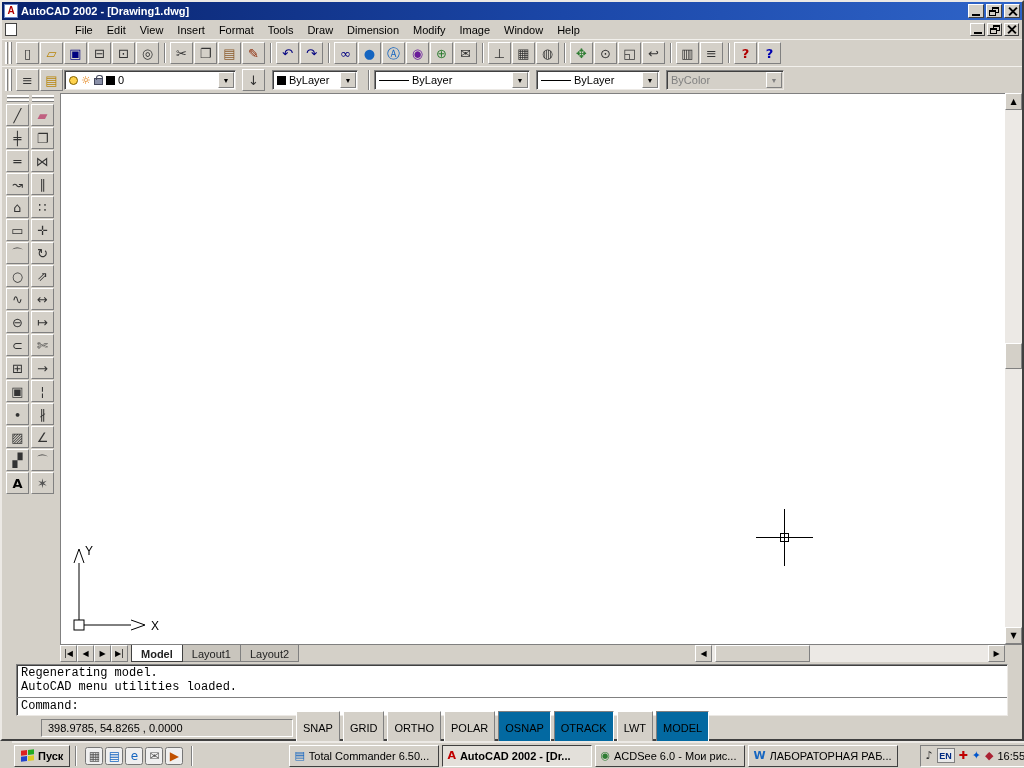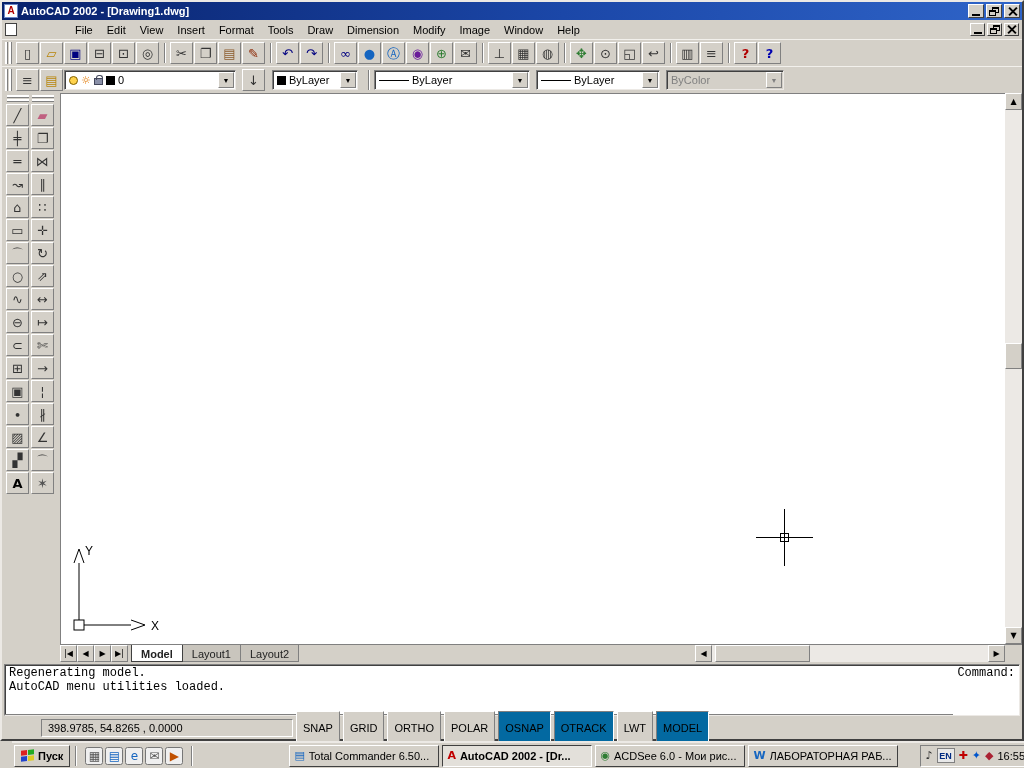--- a/index.html
+++ b/index.html
@@ -85,22 +85,22 @@
 .tab.active{background:#fff;font-weight:bold;border-color:#404040;position:relative;z-index:2;}
 .tab-spacer{flex:1;}
 .corner{width:17px;height:17px;background:#d4d0c8;flex:0 0 auto;}
 
 #crosshair{position:absolute;left:695px;top:415px;width:57px;height:57px;}
 #crosshair .ch-v{position:absolute;left:28px;top:0;width:1px;height:57px;background:#000;}
 #crosshair .ch-h{position:absolute;top:28px;left:0;height:1px;width:57px;background:#000;}
 #crosshair .ch-box{position:absolute;left:24px;top:24px;width:9px;height:9px;border:1px solid #000;background:rgba(255,255,255,0);}
 #ucs{position:absolute;left:8px;bottom:8px;}
 
-#command{height:52px;margin:2px 2px 1px;background:#fff;border:1px solid;border-color:#808080 #ece9e5 #ece9e5 #808080;
- box-shadow:inset 1px 1px 0 #404040;display:flex;
+#command{height:52px;margin:2px 14px 1px;background:#fff;border:1px solid;border-color:#808080 #ece9e5 #ece9e5 #808080;
+ box-shadow:inset 1px 1px 0 #404040;display:flex;flex-direction:column;
  font-family:"Liberation Mono","DejaVu Sans Mono",monospace;font-size:12px;}
 .cmd-history{flex:1;padding:1px 4px;border-bottom:1px solid #808080;line-height:14px;overflow:hidden;}
 .cmd-prompt{height:17px;padding:1px 4px;line-height:14px;}
 
 #statusbar{height:22px;display:flex;align-items:center;gap:3px;padding:1px 3px;}
 .coord-panel{width:252px;height:18px;border:1px solid;border-color:#808080 #fff #fff #808080;
  display:flex;align-items:center;padding-left:6px;white-space:nowrap;margin-left:36px;}
 .toggles{display:flex;gap:3px;}
 .toggle{height:34px;padding:0 6px;display:flex;align-items:center;background:#d4d0c8;
  border:1px solid;border-color:#fff #808080 #808080 #fff;cursor:default;}

